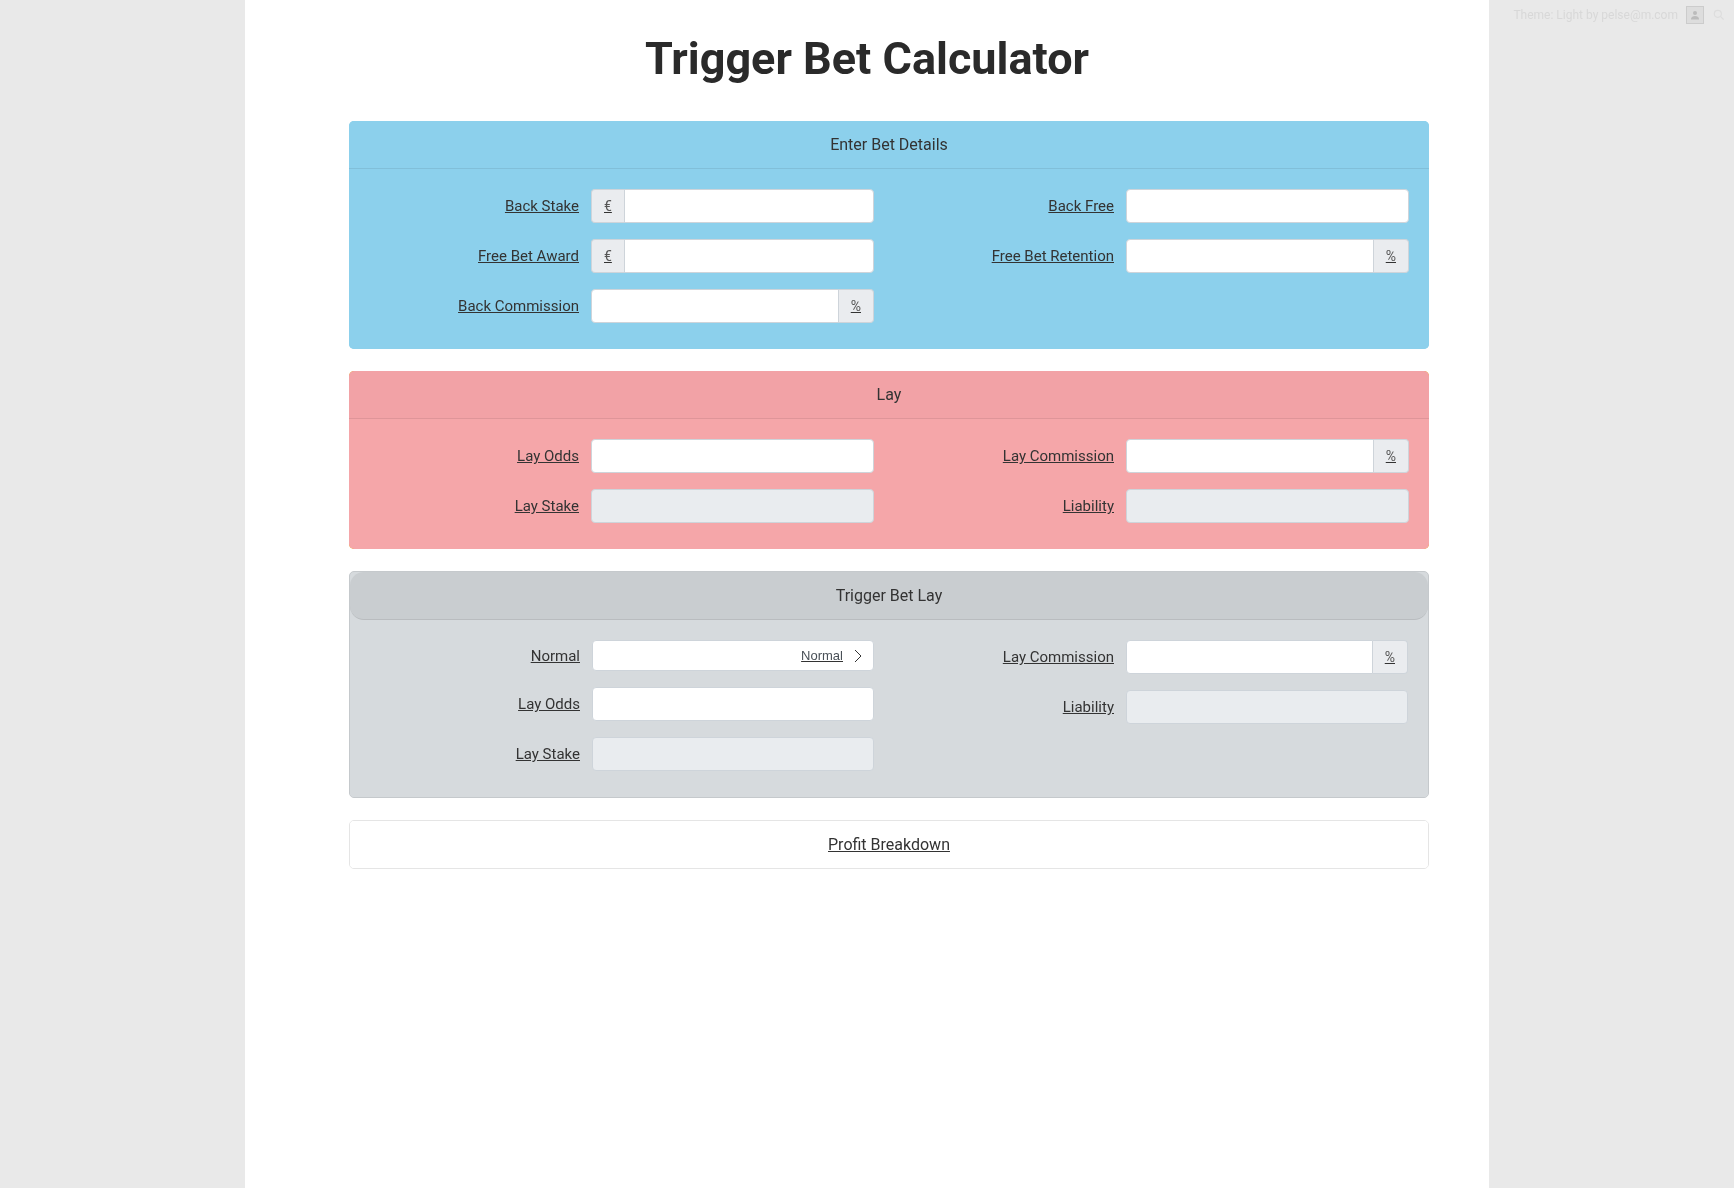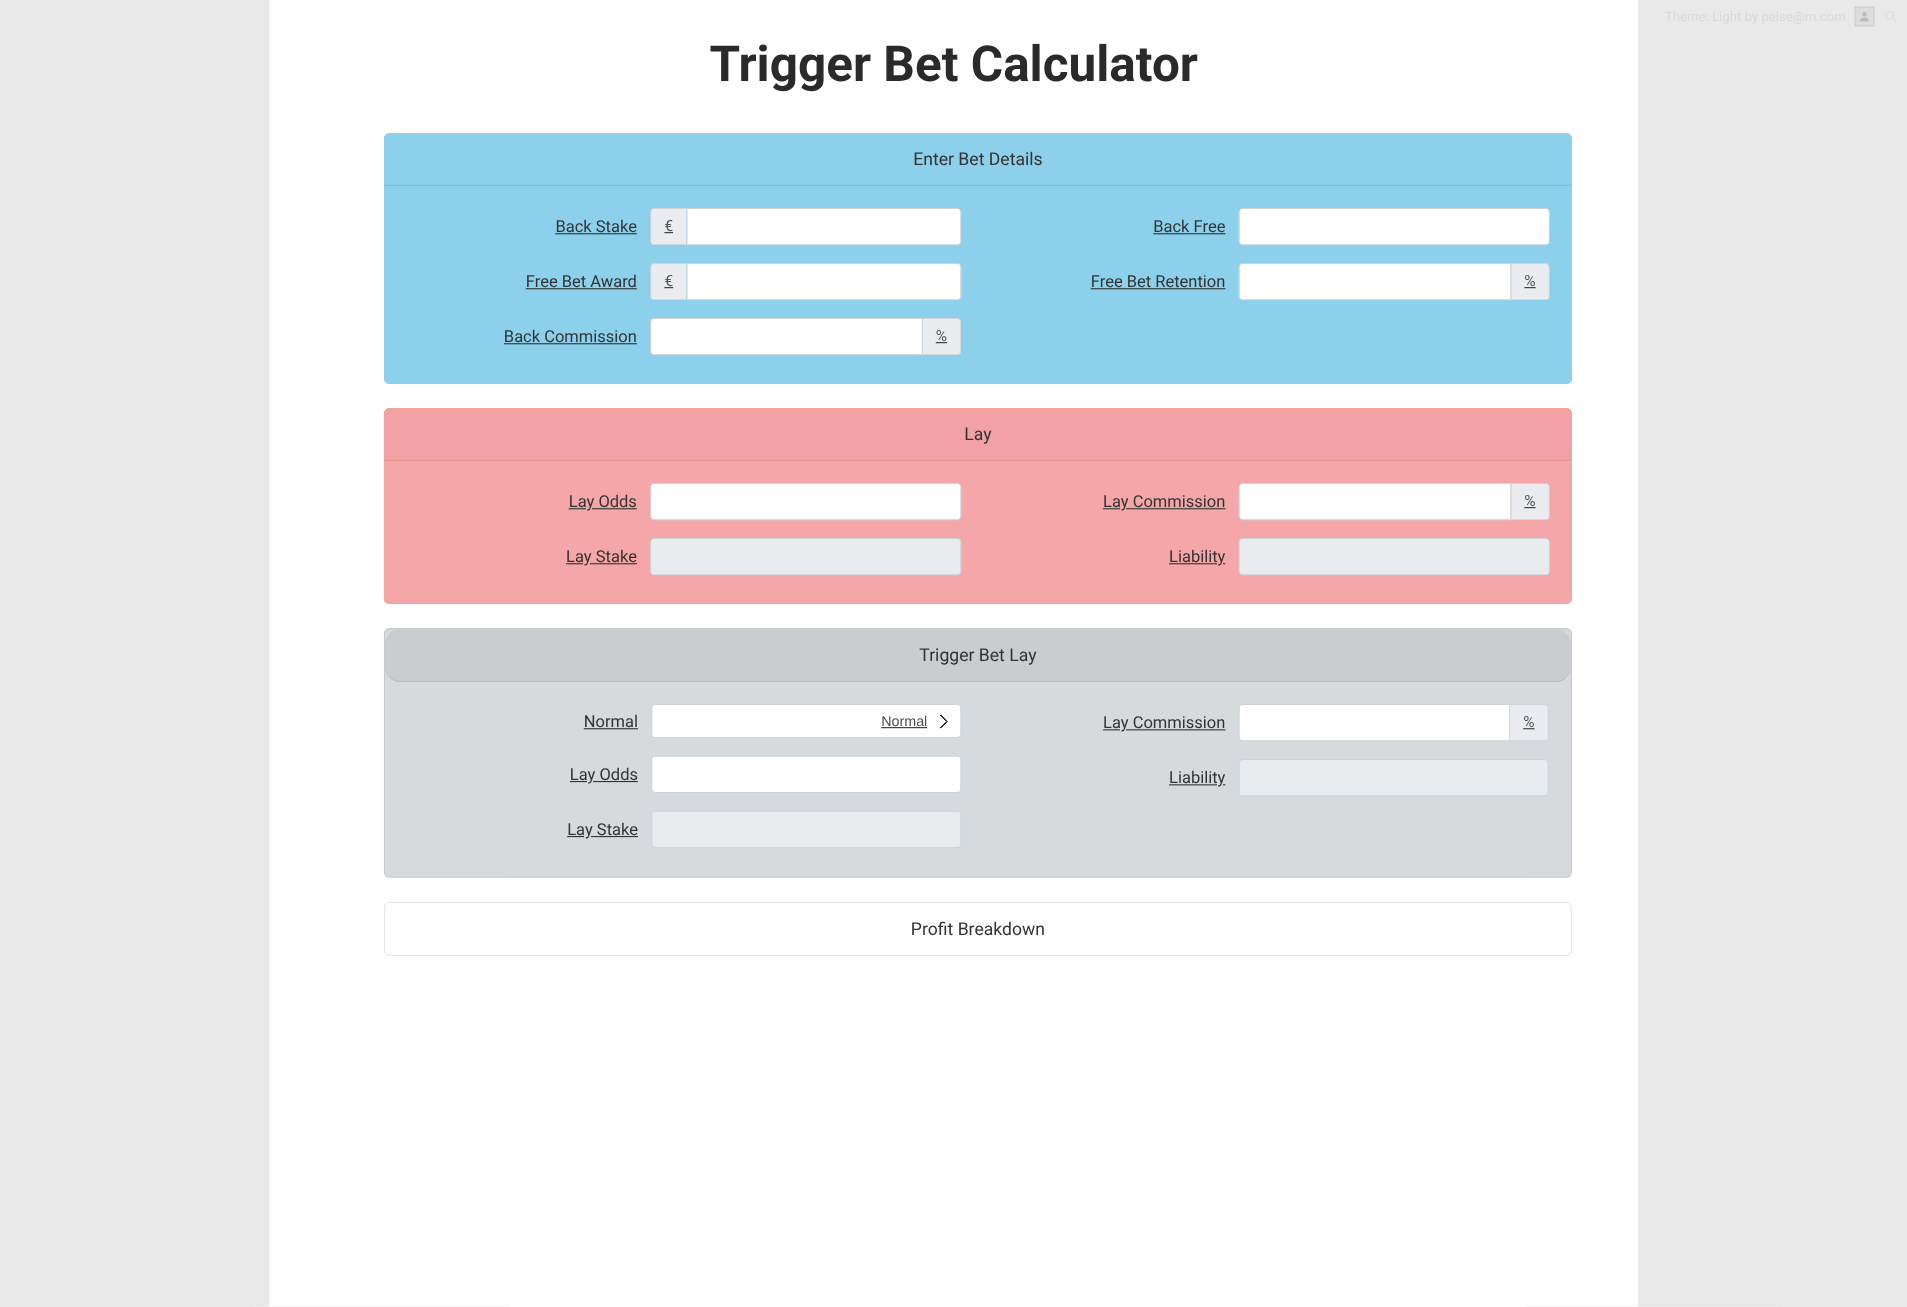--- a/index.html
+++ b/index.html
@@ -99,20 +99,21 @@
     .panel-gray .panel-body {
       background: #d6dadd;
     }
     .panel-white {
       background: #fff;
       border: 1px solid #e5e5e5;
     }
     .panel-white .panel-header {
       background: #fff;
       border-bottom: none;
+      text-decoration: underline;
     }
     .row {
       display: flex;
       gap: 30px;
       flex-wrap: wrap;
     }
     .col {
       flex: 1 1 45%;
       display: flex;
       flex-direction: column;

